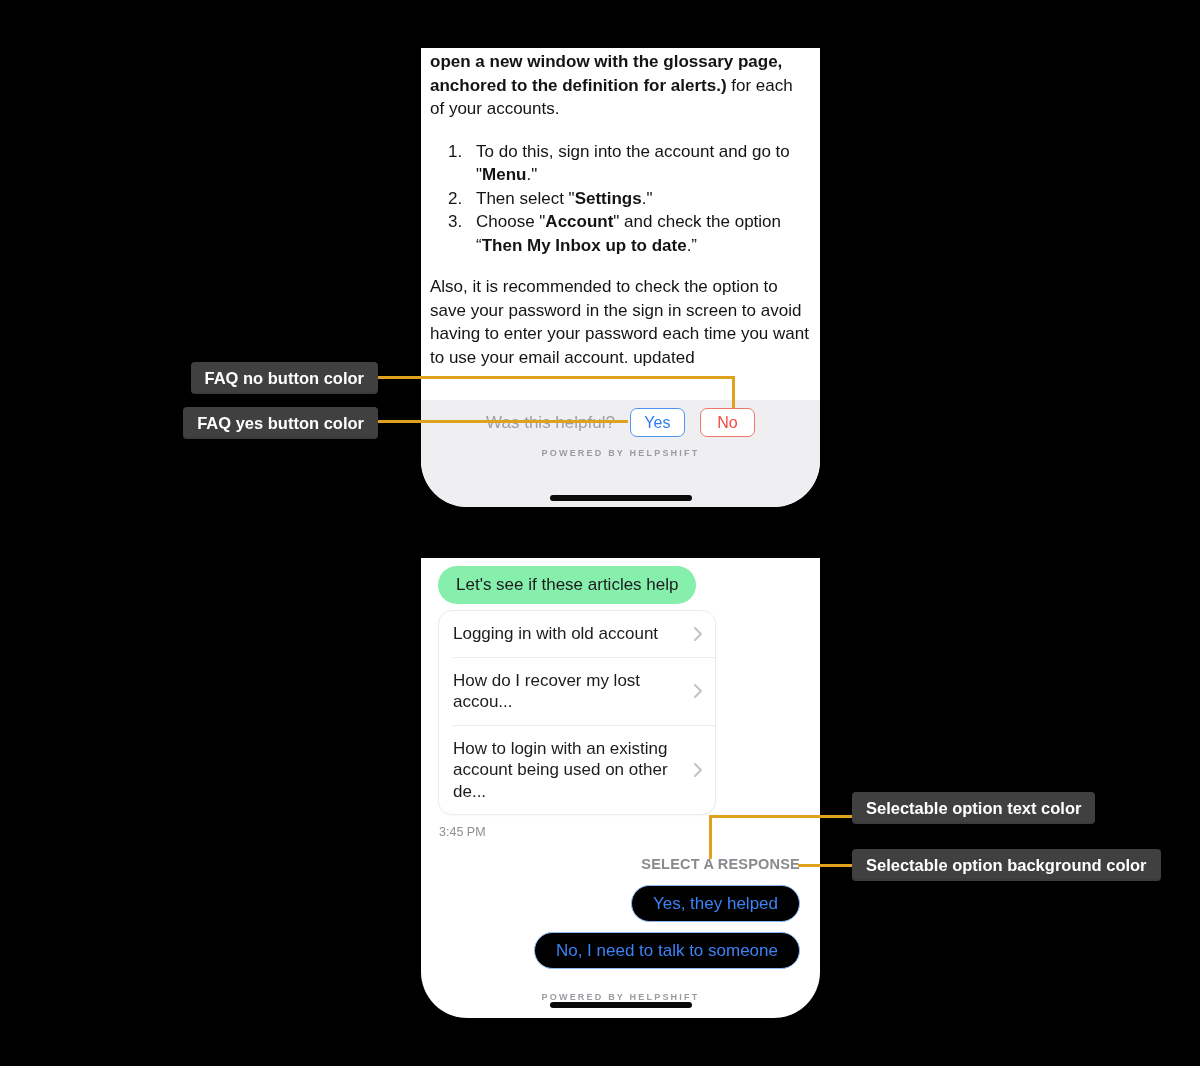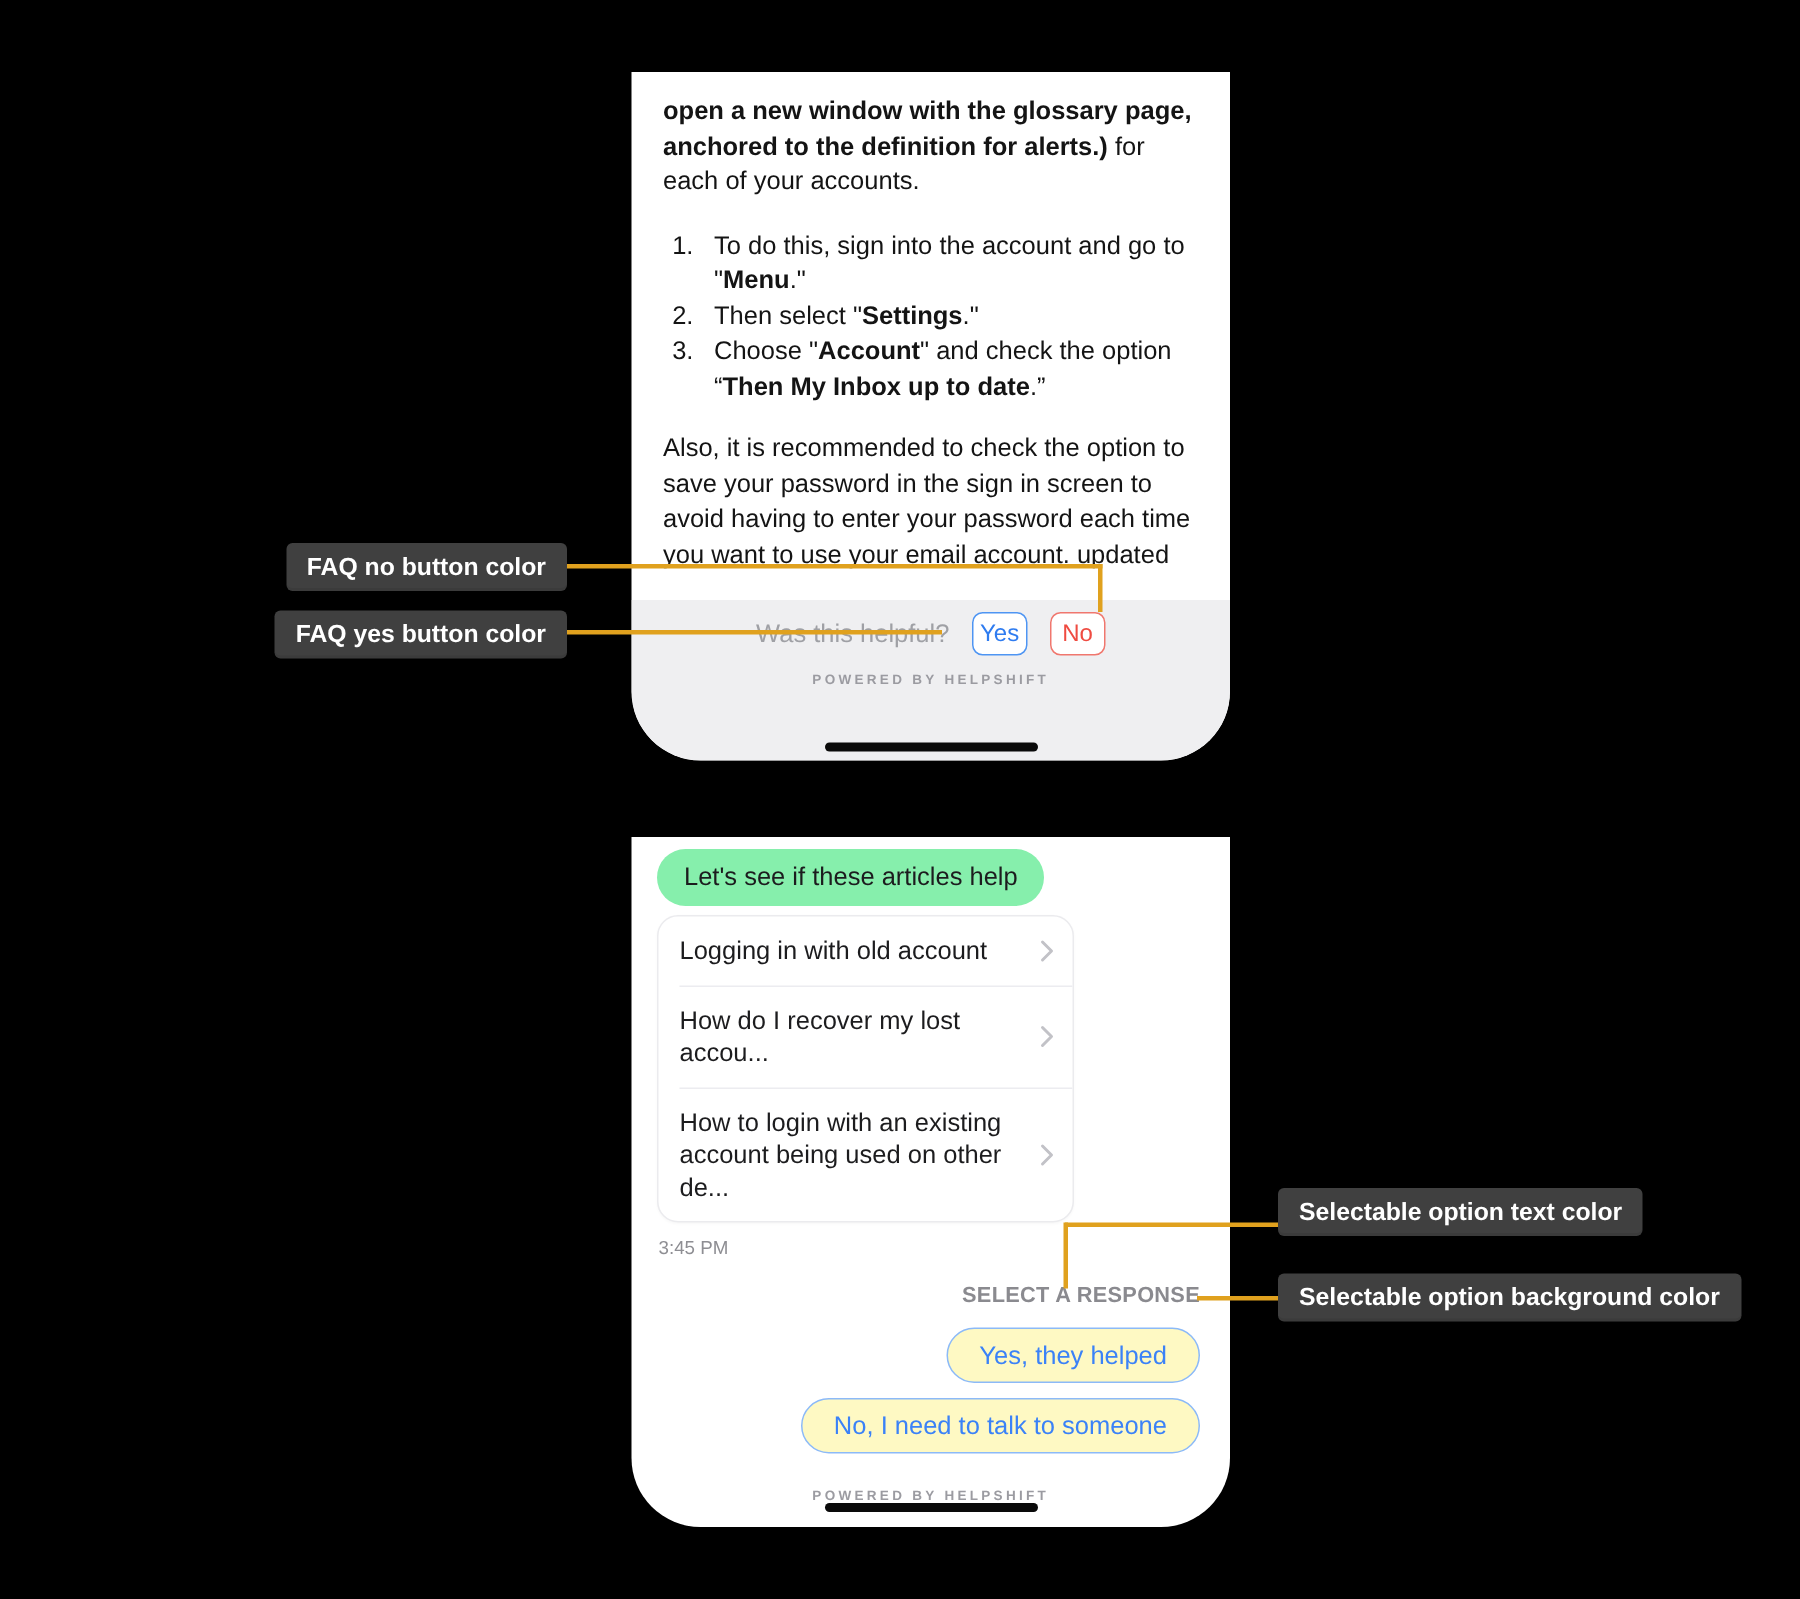--- a/index.html
+++ b/index.html
@@ -10,30 +10,30 @@
     -webkit-font-smoothing:antialiased;
   }
   
   .phone{position:absolute;left:421px;width:399px;background:#ffffff;
          border-radius:0 0 46px 46px;overflow:hidden;}
   #phone-faq{top:48px;height:459px;}
   #phone-chat{top:558px;height:460px;}
 
   
   .faq-body{padding:2px 10px 0 9px;font-size:17px;line-height:23.5px;color:#141414;}
-  .faq-body p{margin:12px;}
+  .faq-body p{margin:0;}
   .faq-body ol{margin:19px 0 0;padding-left:37px;}
   .faq-body li{padding-left:9px;}
   .faq-also{margin-top:18px !important;}
   .faq-footer{position:absolute;left:0;right:0;bottom:0;height:107px;
               background:#efeff1;border-radius:0 0 46px 46px;}
   .feedback-row{display:flex;align-items:center;justify-content:center;
                 gap:15px;padding-top:8px;}
   .feedback-prompt{color:#9fa0a5;font-size:17px;}
-  .fb-btn{width:37px;height:29px;border-radius:7px;background:#ffffff;
+  .fb-btn{width:55px;height:29px;border-radius:7px;background:#ffffff;
           font-size:16px;display:flex;align-items:center;justify-content:center;
           box-sizing:border-box;cursor:pointer;}
   .fb-yes{border:1.5px solid #4E95F3;color:#2F7CF0;}
   .fb-no{border:1.5px solid #F0776E;color:#EF4B41;}
   .powered{text-align:center;margin-top:11px;font-size:9px;letter-spacing:2.2px;
            color:#9B9BA1;font-weight:700;}
   .home-bar{position:absolute;left:50%;transform:translateX(-50%);
             width:142px;height:6px;border-radius:3px;background:#0a0a0a;}
   #phone-faq .home-bar{bottom:6px;}
   #phone-chat .home-bar{bottom:10px;}
@@ -48,21 +48,21 @@
   .art-row{display:flex;align-items:center;padding:12px 12px 12px 14px;
            font-size:17px;line-height:21.5px;color:#1c1c1e;cursor:pointer;}
   .art-text{flex:1;padding-right:8px;}
   .divider{height:1px;background:#ECECF0;margin-left:14px;}
   .timestamp{margin:10px 0 0 1px;font-size:12.5px;color:#8E8E93;}
   .select-prompt{margin-top:17px;text-align:right;padding-right:3px;
                  font-size:14.5px;font-weight:700;color:#8A8A8F;letter-spacing:0.2px;}
   .responses{display:flex;flex-direction:column;align-items:flex-end;gap:10px;
              margin-top:13px;padding-right:3px;}
   .pill{height:37px;box-sizing:border-box;border:1.5px solid #8CBAF8;
-        border-radius:19px;color:#3B82F7;font-size:17px;background:#fef9c3;
+        border-radius:19px;color:#3B82F7;font-size:17px;background:#000000;
         display:flex;align-items:center;padding:0 21px;cursor:pointer;}
   .powered-chat{text-align:center;margin-top:23px;font-size:9px;letter-spacing:2.2px;
                 color:#9B9BA1;font-weight:700;}
 
   
   .callout{position:absolute;z-index:6;background:#404040;color:#ffffff;
            font-size:16.5px;font-weight:700;line-height:22px;padding:5px 14px;
            border-radius:4px;white-space:nowrap;
            box-shadow:inset 0 -2px 0 rgba(0,0,0,0.08);}
   .conn{position:absolute;z-index:5;background:#E0A11E;}

